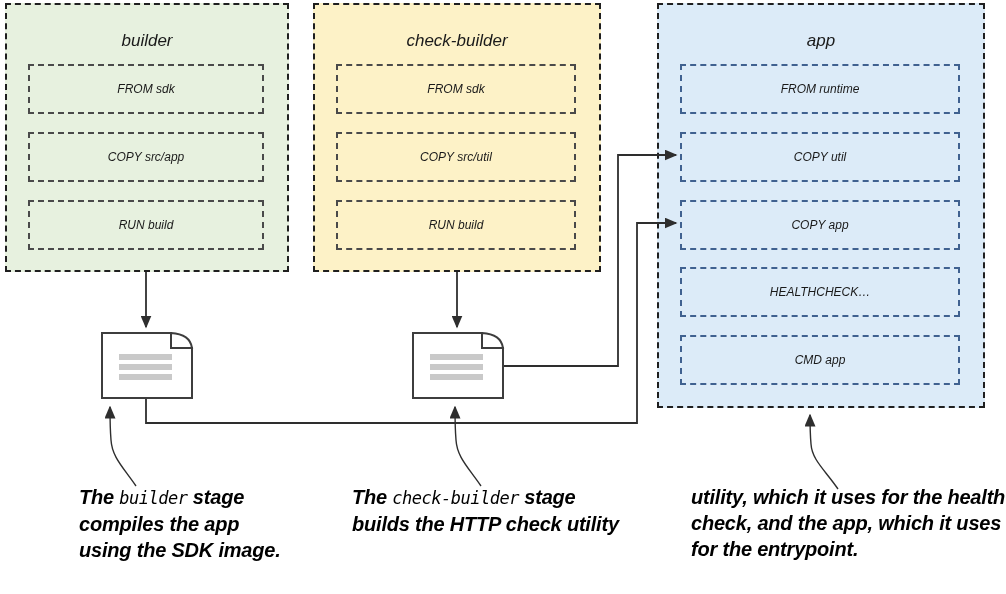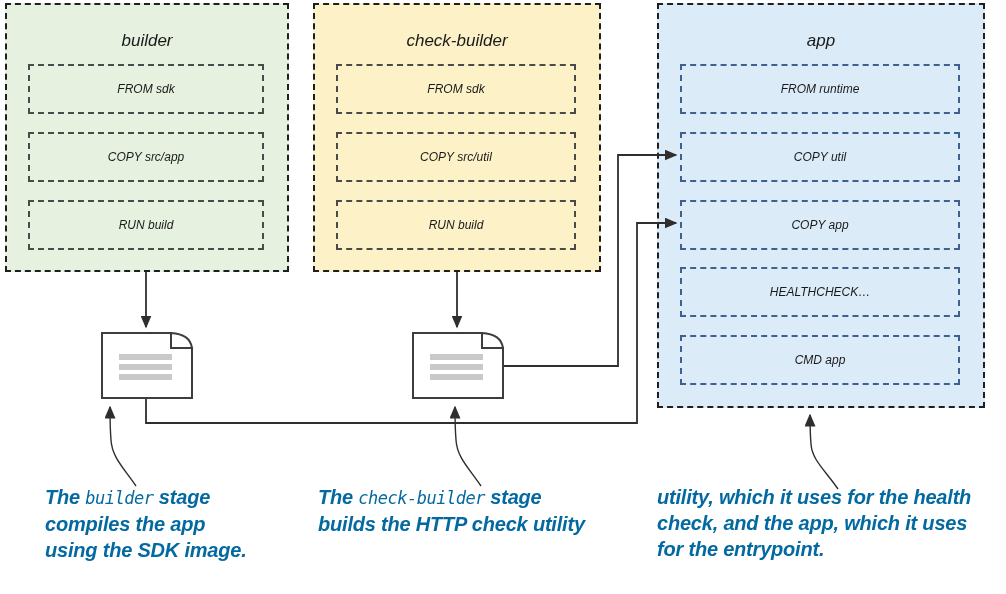--- a/index.html
+++ b/index.html
@@ -33,21 +33,21 @@
   }
   .stage-app .row{border-color:var(--app-row-border,#3f6190);}
   .r0{top:59px}.r1{top:127px}.r2{top:195px}.r3{top:262px}.r4{top:330px}
   .overlay{
     position:absolute;left:0;top:0;width:1006px;height:594px;
     pointer-events:none;
   }
   .caption{
     position:absolute;top:484px;
     font-weight:700;font-size:20px;line-height:26px;
-    color:#0369a1;white-space:nowrap;letter-spacing:-0.2px;
+    color:#000000;white-space:nowrap;letter-spacing:-0.2px;margin-left:34px;
   }
   .cap1{left:45px}.cap2{left:318px}.cap3{left:657px}
   .code{
     font-family:"DejaVu Sans Mono",monospace;
     font-weight:400;font-size:17px;letter-spacing:-0.5px;
   }
 </style>
 </head>
 <body>
 

